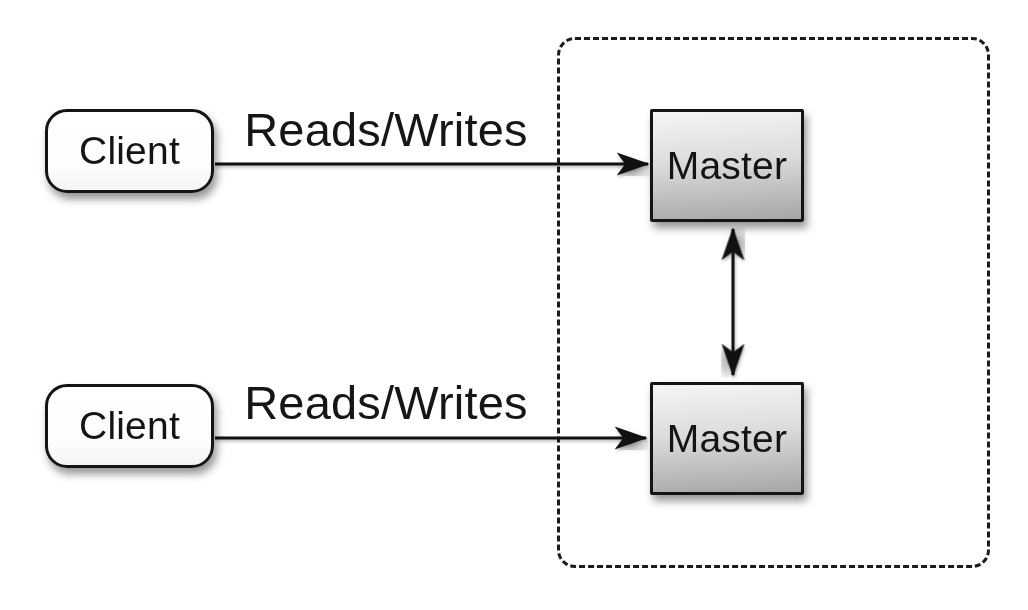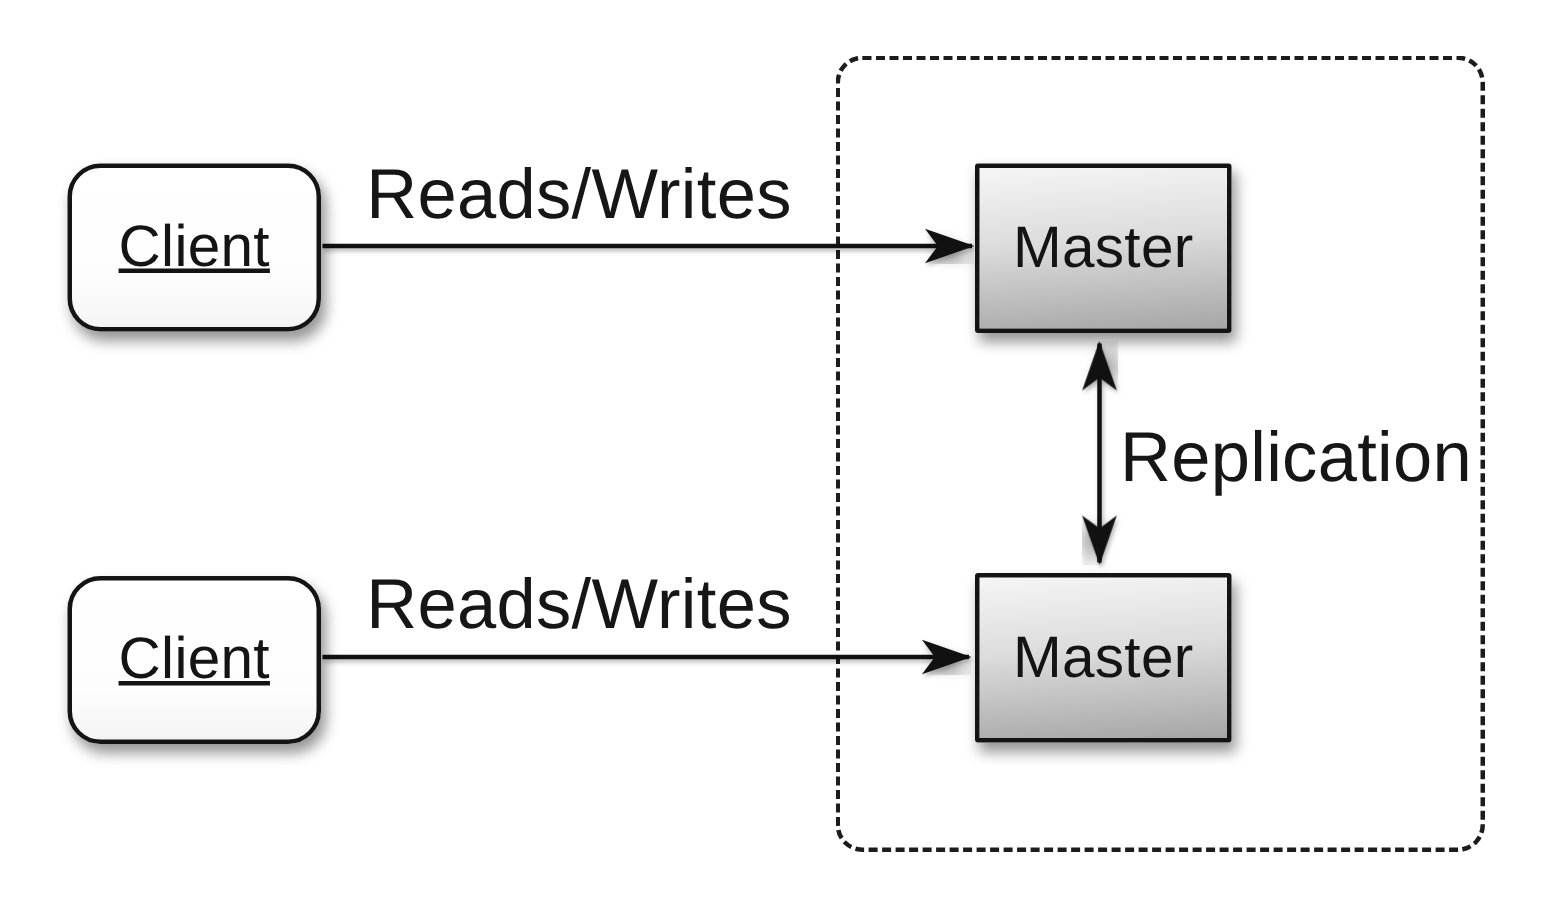--- a/index.html
+++ b/index.html
@@ -45,30 +45,29 @@
     box-sizing: border-box;
     border: 3px solid #141414;
     color: #141414;
     font-size: 39px;
     letter-spacing: 0.2px;
     box-shadow: 3px 6px 9px rgba(0,0,0,0.42);
   }
   .node.client {
     left: 45px;
     width: 169px;
-    height: 112px;
+    height: 84px;
     border-radius: 22px;
     background: linear-gradient(180deg, #ffffff 0%, #fdfdfd 70%, #f4f4f4 100%);
-    text-decoration: underline;
   }
   .node.client.pos-top    { top: 109px; }
   .node.client.pos-bottom { top: 384px; }
   .node.master {
     left: 650px;
-    width: 171px;
+    width: 154px;
     height: 113px;
     border-radius: 2px;
     background: linear-gradient(176deg, #f5f5f5 0%, #dcdcdc 45%, #a6a6a6 100%);
     text-align: center;
   }
   .node.master.pos-top    { top: 109px; }
   .node.master.pos-bottom { top: 382px; }
   .edge-label {
     position: absolute;
     transform: translate(-50%, -50%);
@@ -112,15 +111,14 @@
   </div>
 
   <div class="node master pos-bottom">
     <span>Master</span>
   </div>
 
   <div class="edge-label rw-top">Reads/Writes</div>
 
   <div class="edge-label rw-bottom">Reads/Writes</div>
 
-  <div class="edge-label repl">Replication</div>
 
 </div>
 
 </body></html>

